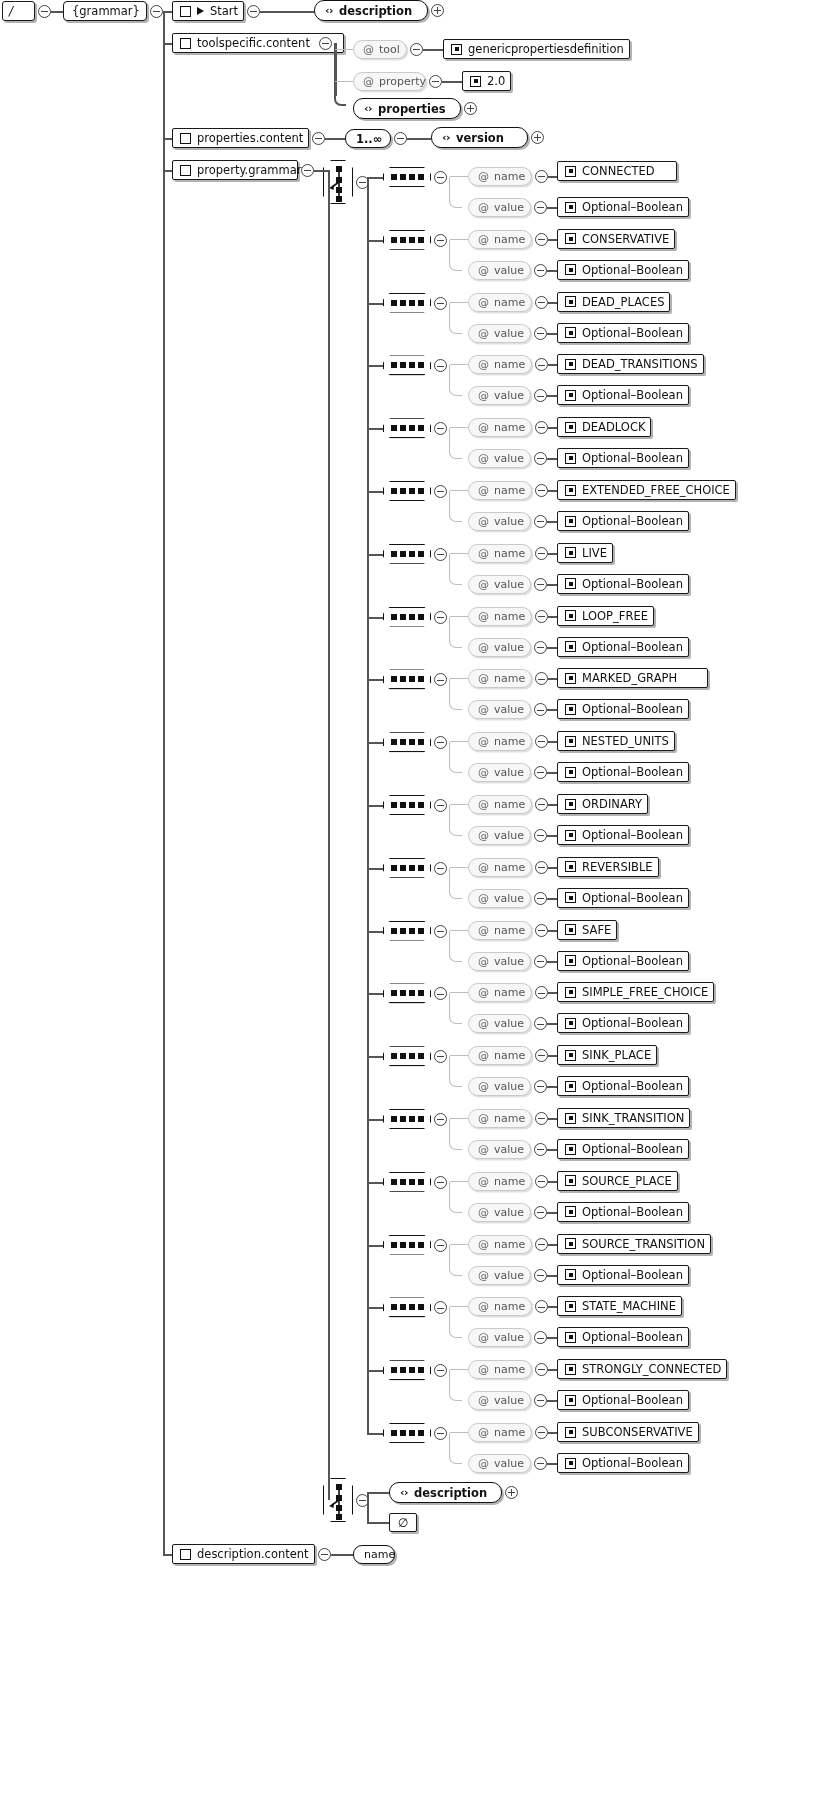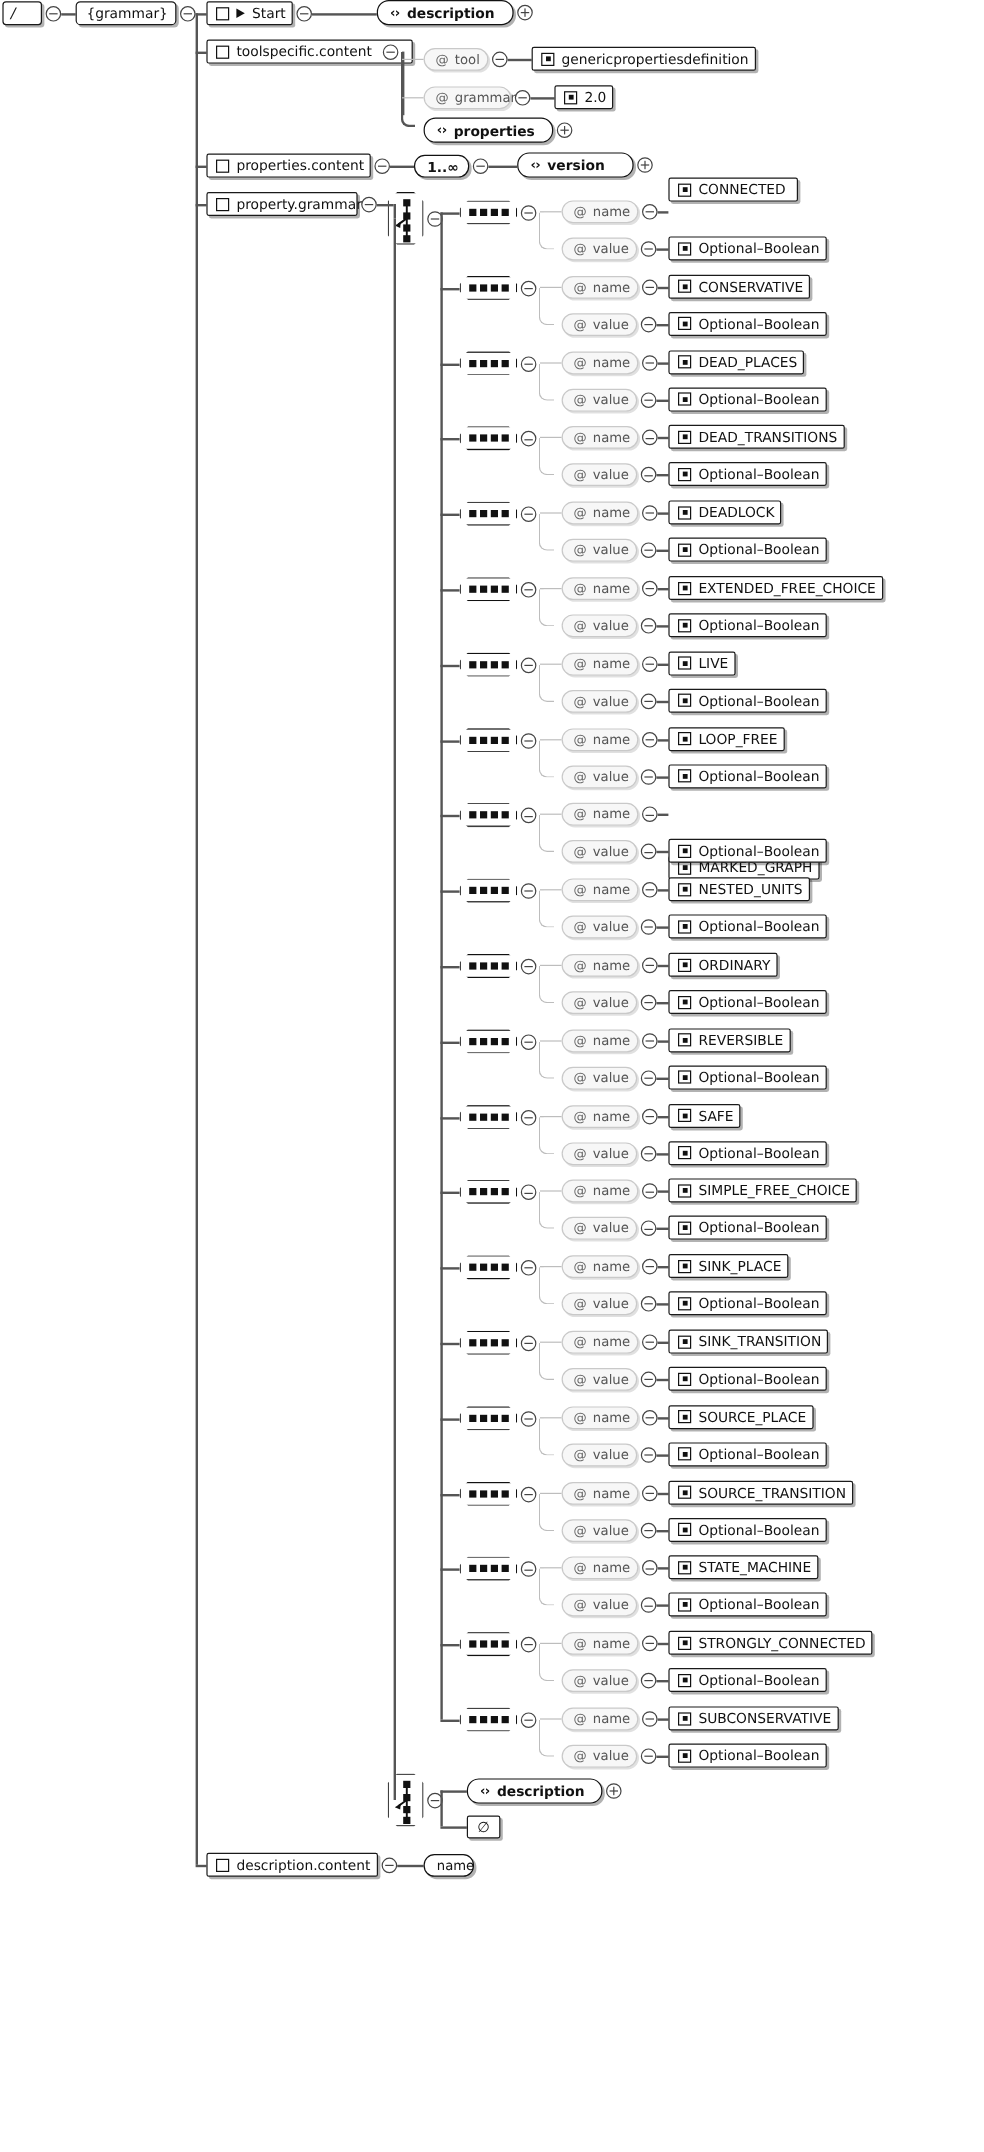--- a/index.html
+++ b/index.html
@@ -154,21 +154,21 @@
     </div>
     <div class="tog" style="left: 410px; top: 43px;"></div>
     <div class="hline" style="left: 423px; top: 49px; width: 20px;"></div>
     <div class="node box" style="left: 443px; top: 39px; width: 187px;">
       <span class="sq"></span>
       <span class="lbl">genericpropertiesdefinition</span>
     </div>
     <div class="hline thin" style="left: 335px; top: 81px; width: 18px;"></div>
     <div class="node attr" style="left: 353px; top: 72px; width: 73px;">
       <span class="at">@</span>
-      <span class="lbl">grammar</span>
+      <span class="lbl">property</span>
     </div>
     <div class="tog" style="left: 429px; top: 75px;"></div>
     <div class="hline" style="left: 442px; top: 81px; width: 20px;"></div>
     <div class="node box" style="left: 462px; top: 71px; width: 49px;">
       <span class="sq"></span>
       <span class="lbl">2.0</span>
     </div>
     <div class="node elem" style="left: 353px; top: 98px; width: 108px;">
       <span class="ang">‹›</span>
       <span class="lbl">properties</span>
@@ -223,21 +223,21 @@
     </div>
     <div class="tog" style="left: 434px; top: 171px;"></div>
     <div class="elbow" style="left: 449px; top: 177px; width: 12px; height: 30px;"></div>
     <div class="hline thin" style="left: 450px; top: 176px; width: 18px;"></div>
     <div class="node attr" style="left: 468px; top: 167px; width: 64px;">
       <span class="at">@</span>
       <span class="lbl">name</span>
     </div>
     <div class="tog" style="left: 535px; top: 170px;"></div>
     <div class="hline" style="left: 548px; top: 176px; width: 9px;"></div>
-    <div class="node box" style="left: 557px; top: 148px; width: 108px;">
+    <div class="node box" style="left: 557px; top: 161px; width: 120px;">
       <span class="sq"></span>
       <span class="lbl">CONNECTED</span>
     </div>
     <div class="node attr" style="left: 468px; top: 198px; width: 63px;">
       <span class="at">@</span>
       <span class="lbl">value</span>
     </div>
     <div class="tog" style="left: 534px; top: 201px;"></div>
     <div class="hline" style="left: 547px; top: 207px; width: 10px;"></div>
     <div class="node box" style="left: 557px; top: 197px; width: 132px;">
@@ -463,21 +463,21 @@
     </div>
     <div class="tog" style="left: 434px; top: 673.4px;"></div>
     <div class="elbow" style="left: 449px; top: 679.4px; width: 12px; height: 30px;"></div>
     <div class="hline thin" style="left: 450px; top: 678.4px; width: 18px;"></div>
     <div class="node attr" style="left: 468px; top: 669.4px; width: 64px;">
       <span class="at">@</span>
       <span class="lbl">name</span>
     </div>
     <div class="tog" style="left: 535px; top: 672.4px;"></div>
     <div class="hline" style="left: 548px; top: 678.4px; width: 9px;"></div>
-    <div class="node box" style="left: 557px; top: 668.4px; width: 126px; margin-top: 45px;">
+    <div class="node box" style="left: 557px; top: 668.4px; width: 151px;">
       <span class="sq"></span>
       <span class="lbl">MARKED_GRAPH</span>
     </div>
     <div class="node attr" style="left: 468px; top: 700.4px; width: 63px;">
       <span class="at">@</span>
       <span class="lbl">value</span>
     </div>
     <div class="tog" style="left: 534px; top: 703.4px;"></div>
     <div class="hline" style="left: 547px; top: 709.4px; width: 10px;"></div>
     <div class="node box" style="left: 557px; top: 699.4px; width: 132px;">

